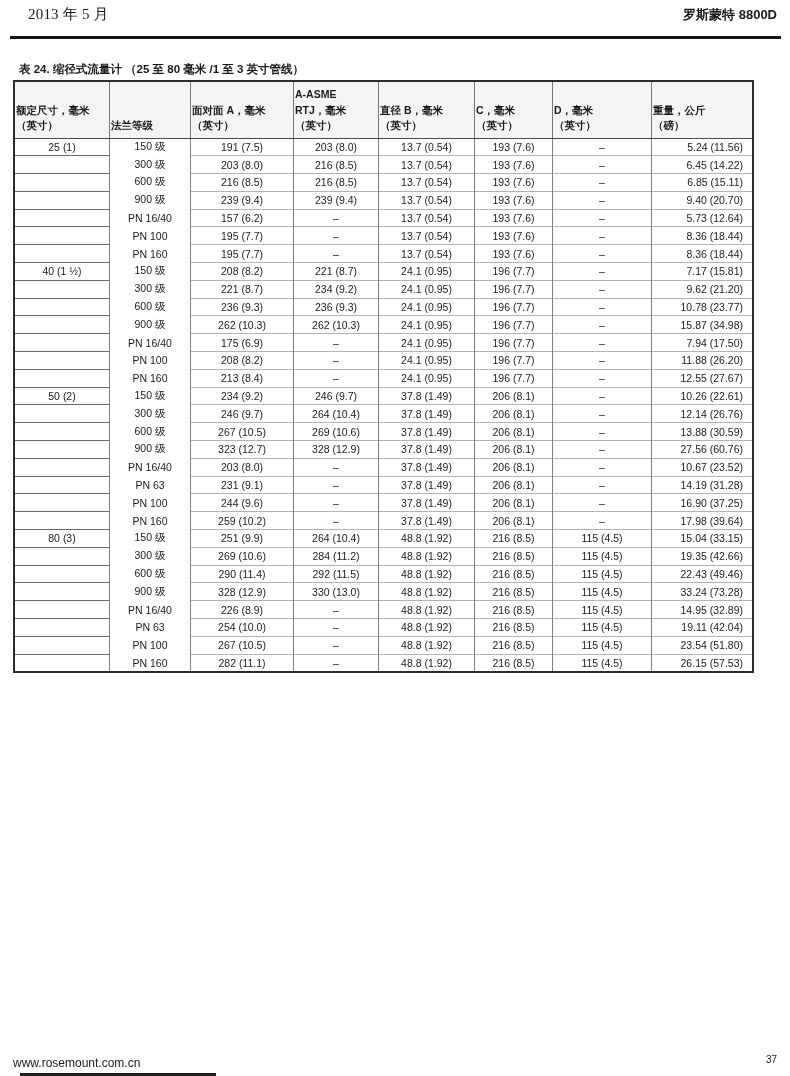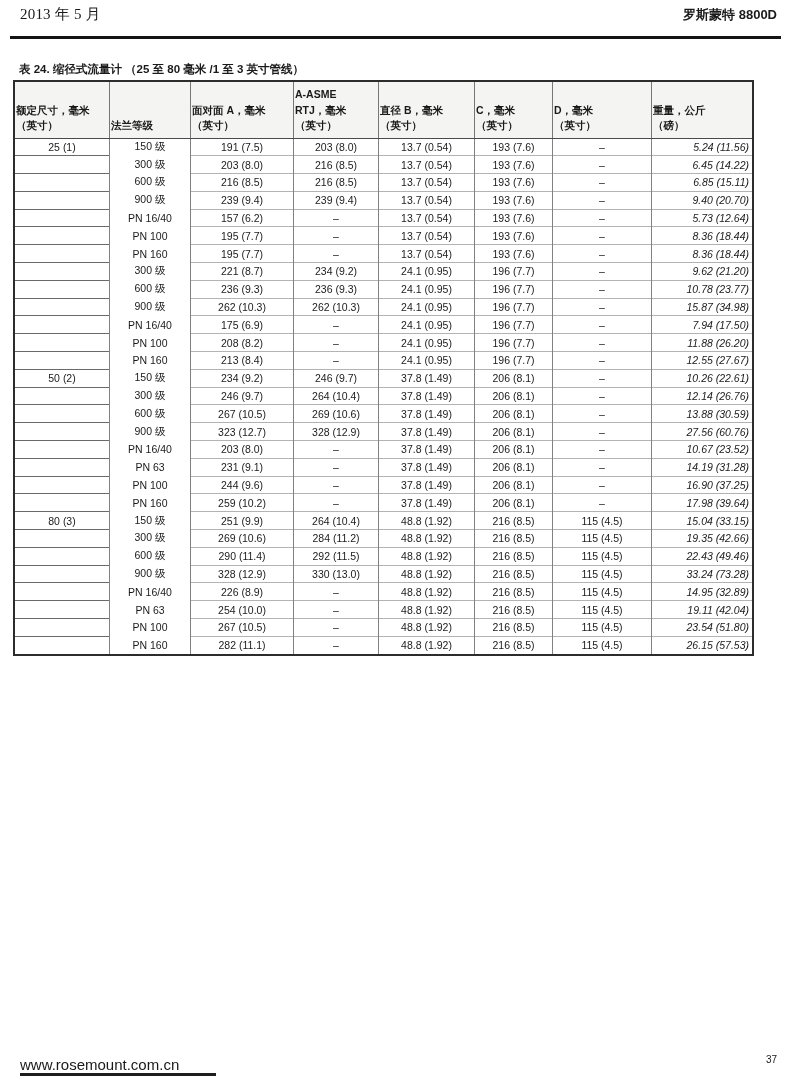--- a/index.html
+++ b/index.html
@@ -9,21 +9,21 @@
     height: 1076px;
     background: #ffffff;
     font-family: "Liberation Sans", sans-serif;
     color: #1a1a1a;
     overflow: hidden;
   }
 
   
   .page-header {
     position: absolute;
-    top: 5px; left: 20px; right: 13px;
+    top: 5px; left: 28px; right: 13px;
     display: flex;
     justify-content: space-between;
     align-items: flex-end;
   }
   .date {
     font-family: "Liberation Serif", serif;
     font-size: 15px;
     letter-spacing: 0.2px;
   }
   .product {
@@ -74,36 +74,36 @@
     text-align: center;
     white-space: nowrap;
     border-left: 1px solid #818181;
     border-right: 1px solid #818181;
     border-top: 1px solid #b3b3b3;
   }
   .dim-table tbody tr:first-child td { border-top: none; }
   .dim-table td.col-0 { border-top: 1px solid #6a6a6a; }
   .dim-table tbody tr:first-child td.col-0 { border-top: none; }
   .dim-table td.col-1 { border-top: none; }           
-  .dim-table td.col-7 { text-align: right; padding-right: 3px; font-style: italic; }
+  .dim-table td.col-7 { text-align: right; padding-right: 9px; }
 
   .col-0 { width: 92px; }
   .col-1 { width: 78px; }
   .col-2 { width: 100px; }
   .col-3 { width: 82px; }
   .col-4 { width: 93px; }
   .col-5 { width: 75px; }
   .col-6 { width: 96px; }
   .col-7 { width: 98px; margin-top: 41px; }
 
   
   .footer-url {
     position: absolute;
-    left: 20px; top: 1056px;
-    font-size: 15px;
+    left: 13px; top: 1056px;
+    font-size: 12px;
   }
   .page-number {
     position: absolute;
     right: 13px; top: 1054px;
     font-size: 10px;
   }
   .bottom-rule {
     position: absolute;
     left: 20px; top: 1073px; width: 196px; height: 3px;
     background: #1e1e1e;
@@ -224,20 +224,30 @@
           <td class="col-0"></td>
           <td class="col-1">PN 160</td>
           <td class="col-2">195 (7.7)</td>
           <td class="col-3">–</td>
           <td class="col-4">13.7 (0.54)</td>
           <td class="col-5">193 (7.6)</td>
           <td class="col-6">–</td>
           <td class="col-7">8.36 (18.44)</td>
         </tr>
         <tr>
+          <td class="col-0">40 (1 ½)</td>
+          <td class="col-1">150 级</td>
+          <td class="col-2">208 (8.2)</td>
+          <td class="col-3">221 (8.7)</td>
+          <td class="col-4">24.1 (0.95)</td>
+          <td class="col-5">196 (7.7)</td>
+          <td class="col-6">–</td>
+          <td class="col-7">7.17 (15.81)</td>
+        </tr>
+        <tr>
           <td class="col-0"></td>
           <td class="col-1">300 级</td>
           <td class="col-2">221 (8.7)</td>
           <td class="col-3">234 (9.2)</td>
           <td class="col-4">24.1 (0.95)</td>
           <td class="col-5">196 (7.7)</td>
           <td class="col-6">–</td>
           <td class="col-7">9.62 (21.20)</td>
         </tr>
         <tr>

